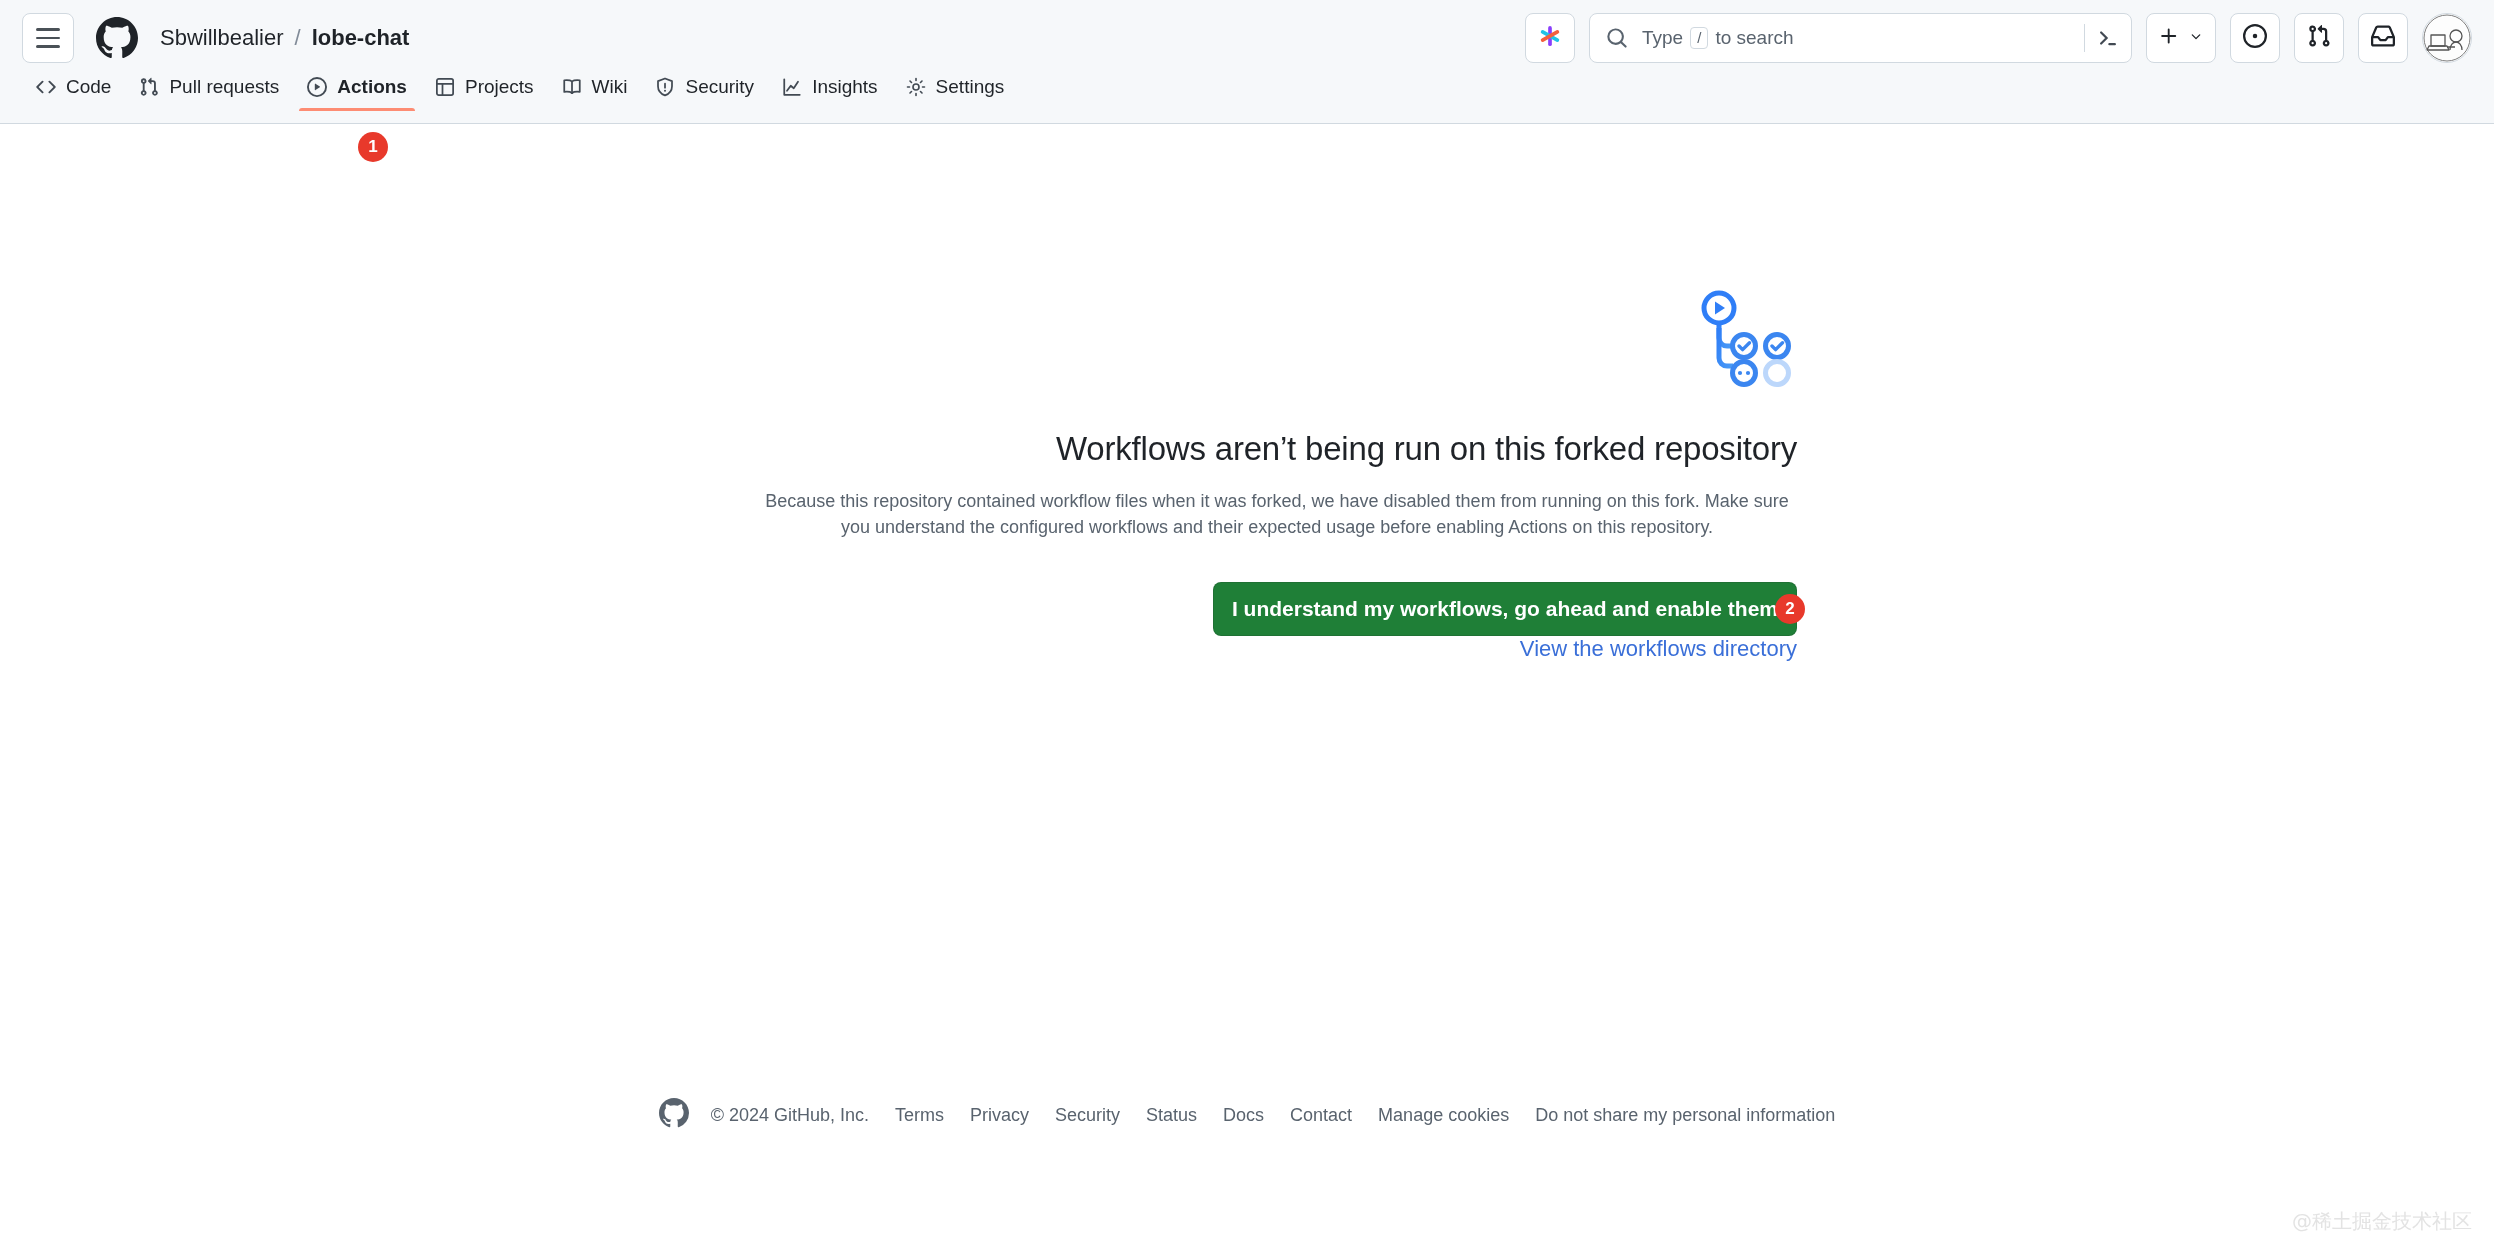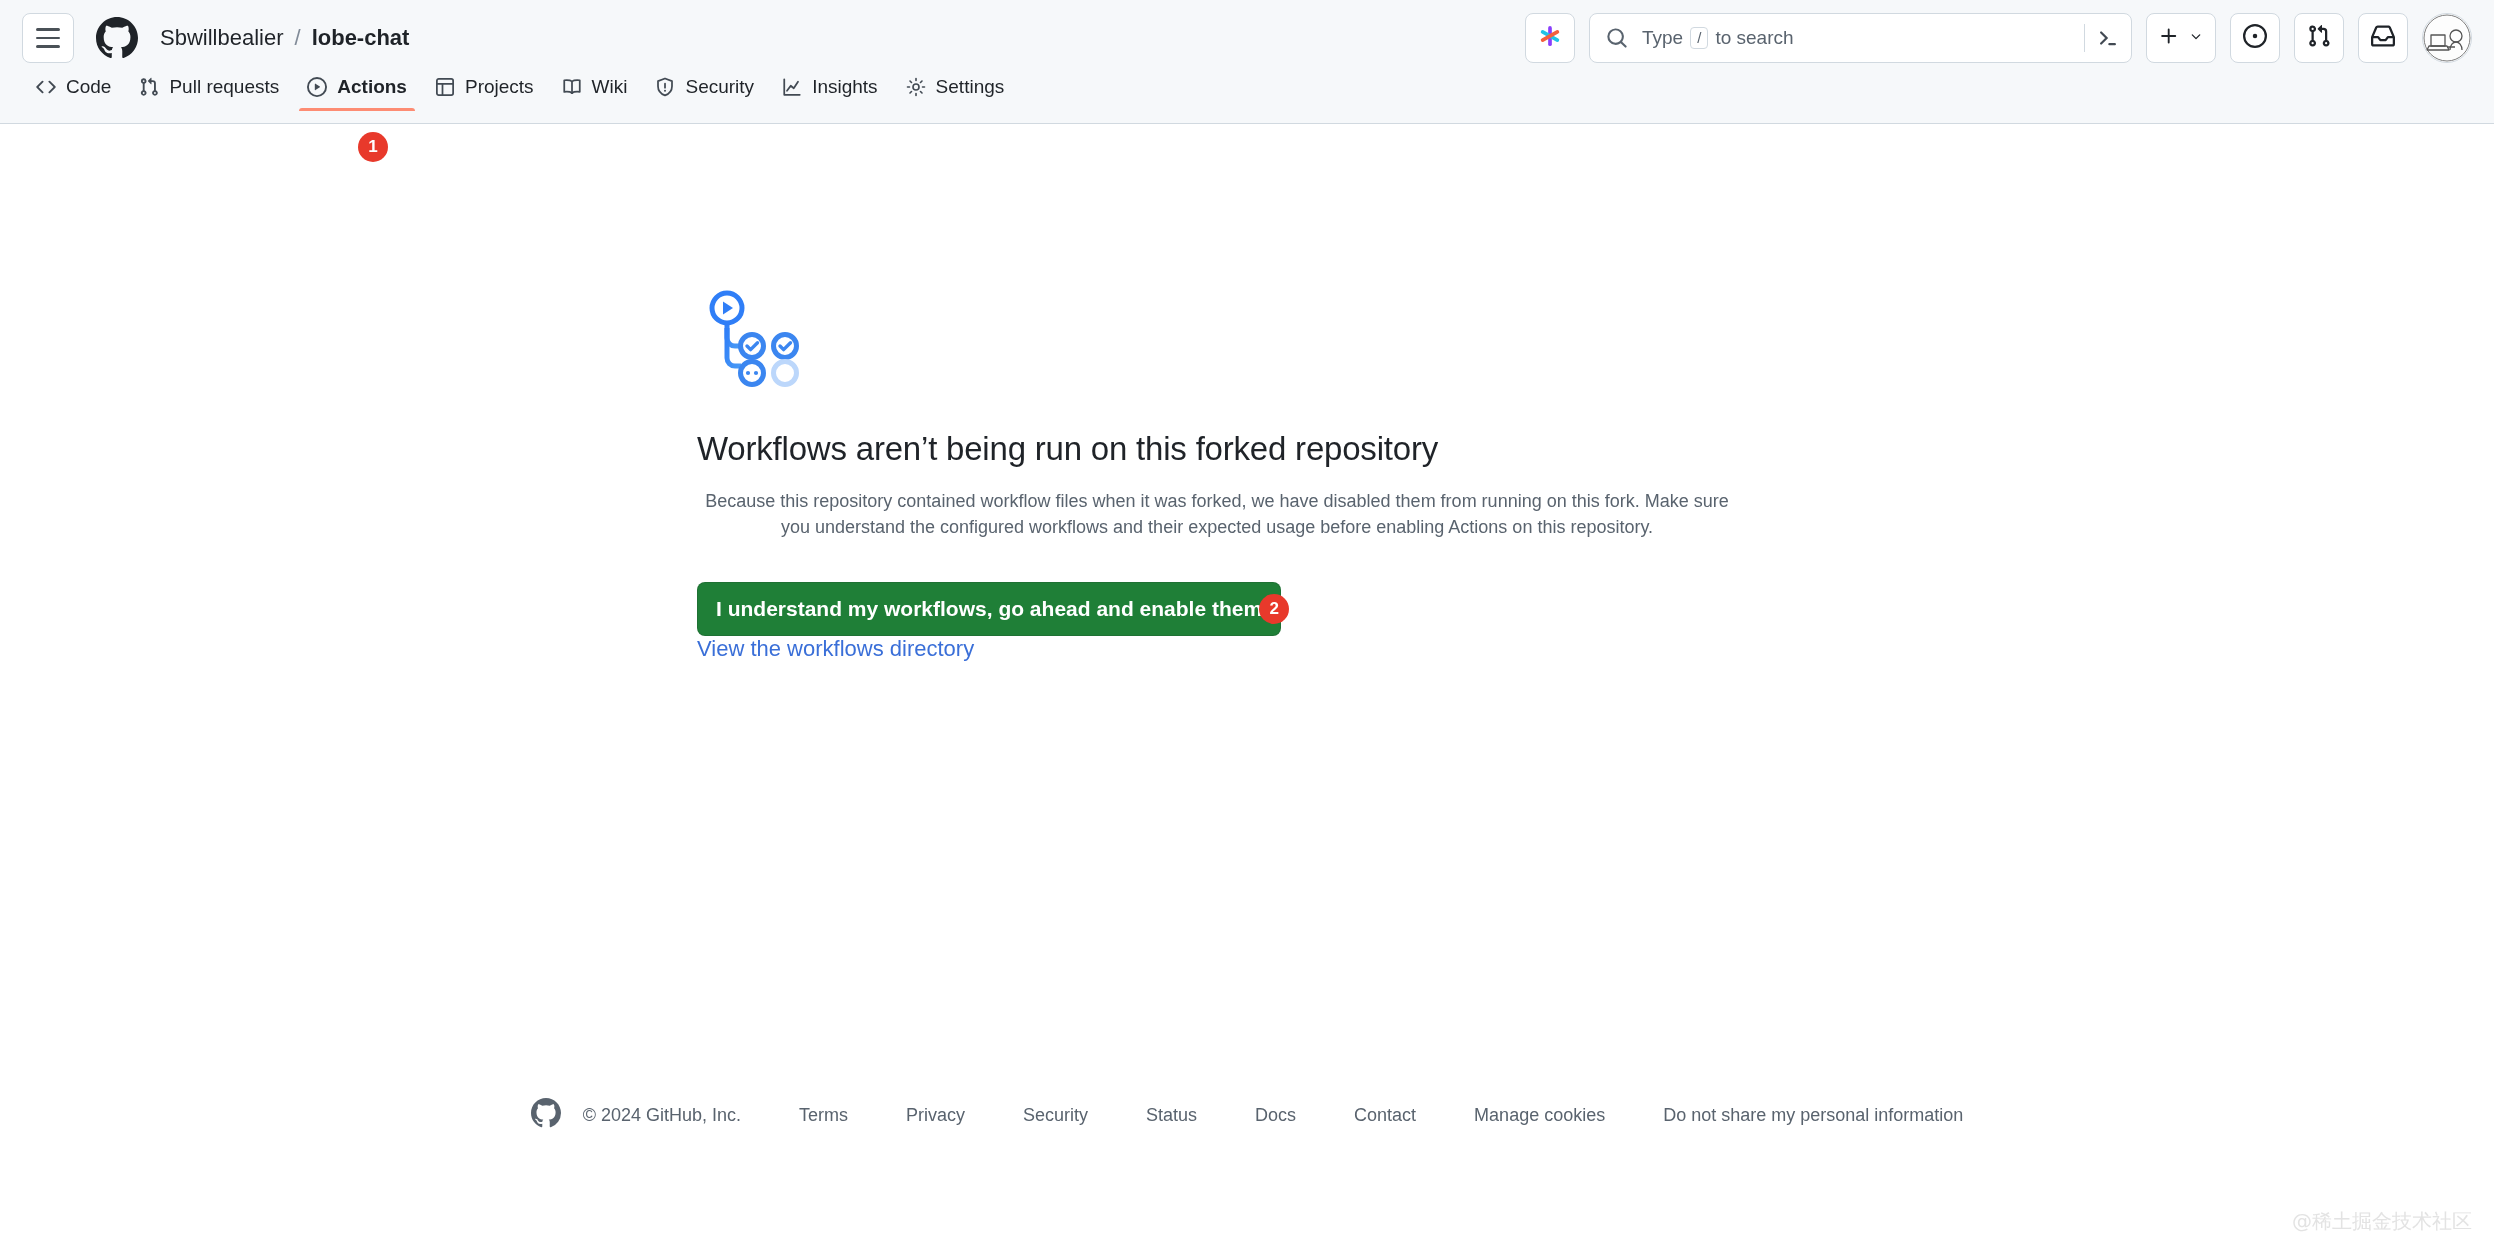--- a/index.html
+++ b/index.html
@@ -141,21 +141,21 @@
   
   .main {
     height: calc(1245px - 76px - 48px);
     display: flex; flex-direction: column;
     align-items: center;
     background: #ffffff;
     position: relative;
   }
   .blankslate {
     margin-top: 158px;
-    display: flex; flex-direction: column; align-items: flex-start;
+    display: flex; flex-direction: column; align-items: flex-end;
     width: 1100px; text-align: center;
   }
   .bs-illustration { margin-bottom: 36px; }
   .bs-heading {
     font-size: 33px; color: #1f2328; font-weight: normal;
     margin-bottom: 20px; letter-spacing: -0.2px;
   }
   .bs-desc {
     font-size: 18px; color: #59636e; line-height: 1.45;
     max-width: 1040px;
@@ -184,21 +184,21 @@
 
   
   .footer {
     position: absolute;
     bottom: 112px; left: 0; right: 0;
     display: flex; align-items: center; justify-content: center;
     gap: 26px;
     font-size: 18px; color: #59636e;
   }
   .footer .copyright { display: flex; align-items: center; gap: 22px; }
-  .footer a { color: #59636e; text-decoration: none; cursor: pointer; white-space: nowrap; margin-left: 32px; }
+  .footer a { color: #59636e; text-decoration: none; cursor: pointer; white-space: nowrap; }
 
   .watermark {
     position: absolute;
     right: 22px; bottom: 10px;
     font-size: 20px; color: #e3e3e3;
     font-family: "DejaVu Sans", sans-serif;
     user-select: none;
   }
 </style>
 </head>

